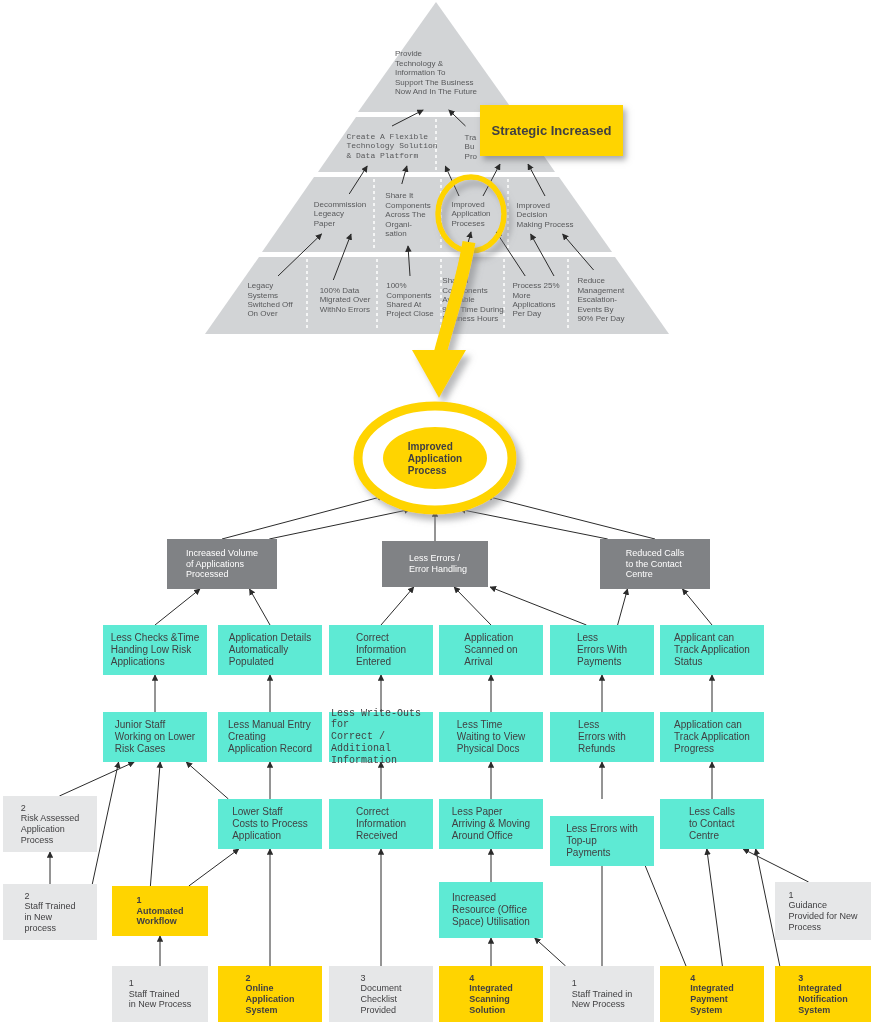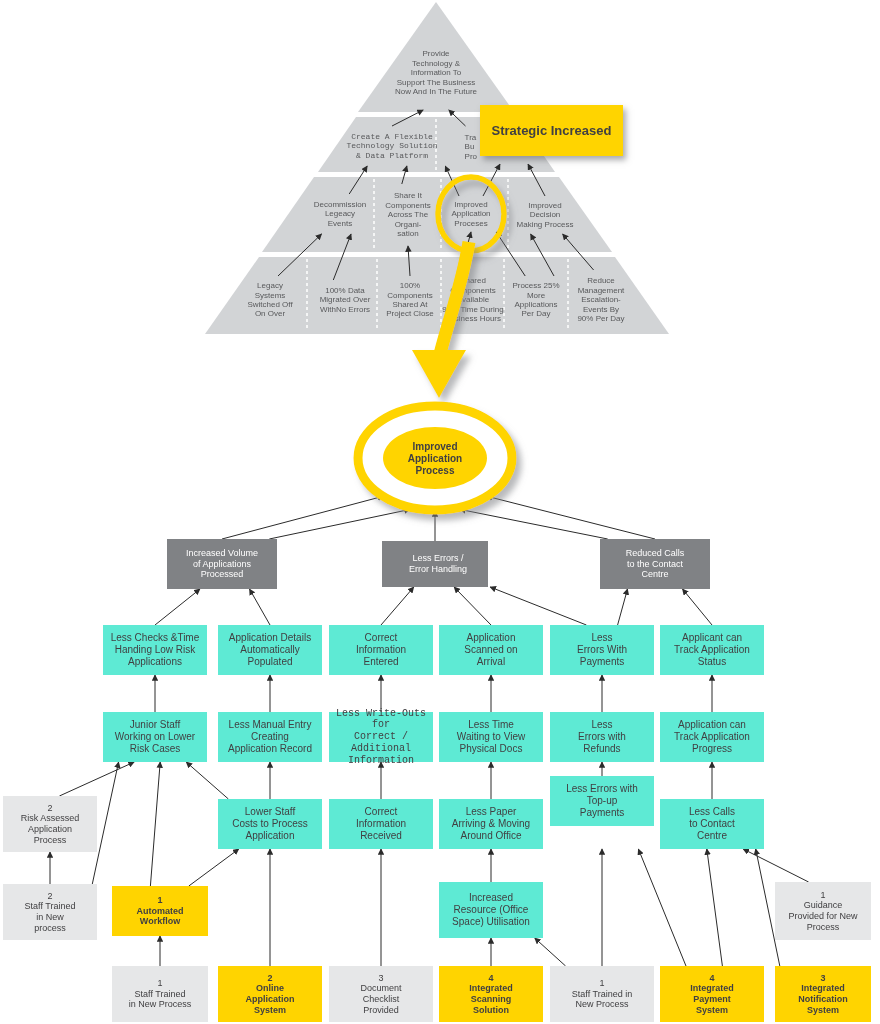--- a/index.html
+++ b/index.html
@@ -4,21 +4,21 @@
 <style>
   html,body{margin:0;padding:0;background:#fff;font-family:"Liberation Sans",sans-serif;}
   #stage{position:relative;width:880px;height:1024px;background:#fff;overflow:hidden;}
   svg.layer{position:absolute;left:0;top:0;}
   #bg{z-index:1;}
   #fg{z-index:3;pointer-events:none;}
   .pyrlevel{fill:#d2d4d6;}
   .sep{stroke:#ffffff;stroke-width:1.5;stroke-dasharray:3 3;}
   #edges line{stroke:#2b2b2b;stroke-width:1;}
   .node{position:absolute;display:flex;align-items:center;justify-content:center;
-        text-align:center;white-space:pre-line;box-sizing:border-box;padding:1px 2px;
+        white-space:pre-line;box-sizing:border-box;padding:1px 2px;
         line-height:1.18;z-index:2;}
   .pyr{font-size:8px;color:#58595b;background:transparent;}
   .alignright{justify-content:flex-end;text-align:left;}
   .dark{background:#808285;color:#ffffff;font-size:9px;}
   .light{background:#5eead4;color:#414042;font-size:10px;}
   .lighter{background:#e6e7e8;color:#414042;font-size:9px;}
   .yellow{background:#ffd400;color:#414042;font-size:9px;font-weight:bold;}
   .elltext{font-size:10px;font-weight:bold;color:#414042;z-index:4;background:transparent;}
   .stratlabel{background:#ffd400;color:#414042;font-size:13px;font-weight:bold;z-index:5;
         box-shadow:3px 4px 6px rgba(88,89,91,.5);}
@@ -114,21 +114,21 @@
 Support The Business
 Now And  In The Future</div>
       <div class="node pyr" style="left: 330px; top: 126px; width: 124px; height: 40px; font-family: Liberation Mono, monospace;">Create A Flexible
 Technology Solution
 &amp; Data Platform</div>
       <div class="node pyr alignright" style="left: 452px; top: 126px; width: 27px; height: 42px;">Tra
 Bu
 Pro</div>
       <div class="node pyr" style="left: 294px; top: 194px; width: 92px; height: 40px;">Decommission
 Legeacy
-Events</div>
+Paper</div>
       <div class="node pyr" style="left: 377px; top: 184px; width: 62px; height: 62px;">Share It
 Components
 Across  The
 Organi-
 sation</div>
       <div class="node pyr" style="left: 441px; top: 196px; width: 60px; height: 36px;">Improved
 Application
 Proceses</div>
       <div class="node pyr" style="left: 505px; top: 196px; width: 80px; height: 38px;">Improved
 Decision
@@ -208,21 +208,21 @@
 Progress</div>
       <div class="node light" style="left: 218px; top: 799px; width: 104px; height: 50px;">Lower Staff
 Costs to Process
 Application</div>
       <div class="node light" style="left: 329px; top: 799px; width: 104px; height: 50px;">Correct
 Information
 Received</div>
       <div class="node light" style="left: 439px; top: 799px; width: 104px; height: 50px;">Less Paper
 Arriving &amp; Moving
 Around Office</div>
-      <div class="node light" style="left: 550px; top: 776px; width: 104px; height: 50px;">Less Errors with
+      <div class="node light" style="left: 550px; top: 816px; width: 104px; height: 50px;">Less Errors with
 Top-up
 Payments</div>
       <div class="node light" style="left: 660px; top: 799px; width: 104px; height: 50px;">Less Calls
 to Contact
 Centre</div>
       <div class="node lighter" style="left: 3px; top: 796px; width: 94px; height: 56px;">2
 Risk Assessed
 Application
 Process</div>
       <div class="node lighter" style="left: 3px; top: 884px; width: 94px; height: 56px;">2

